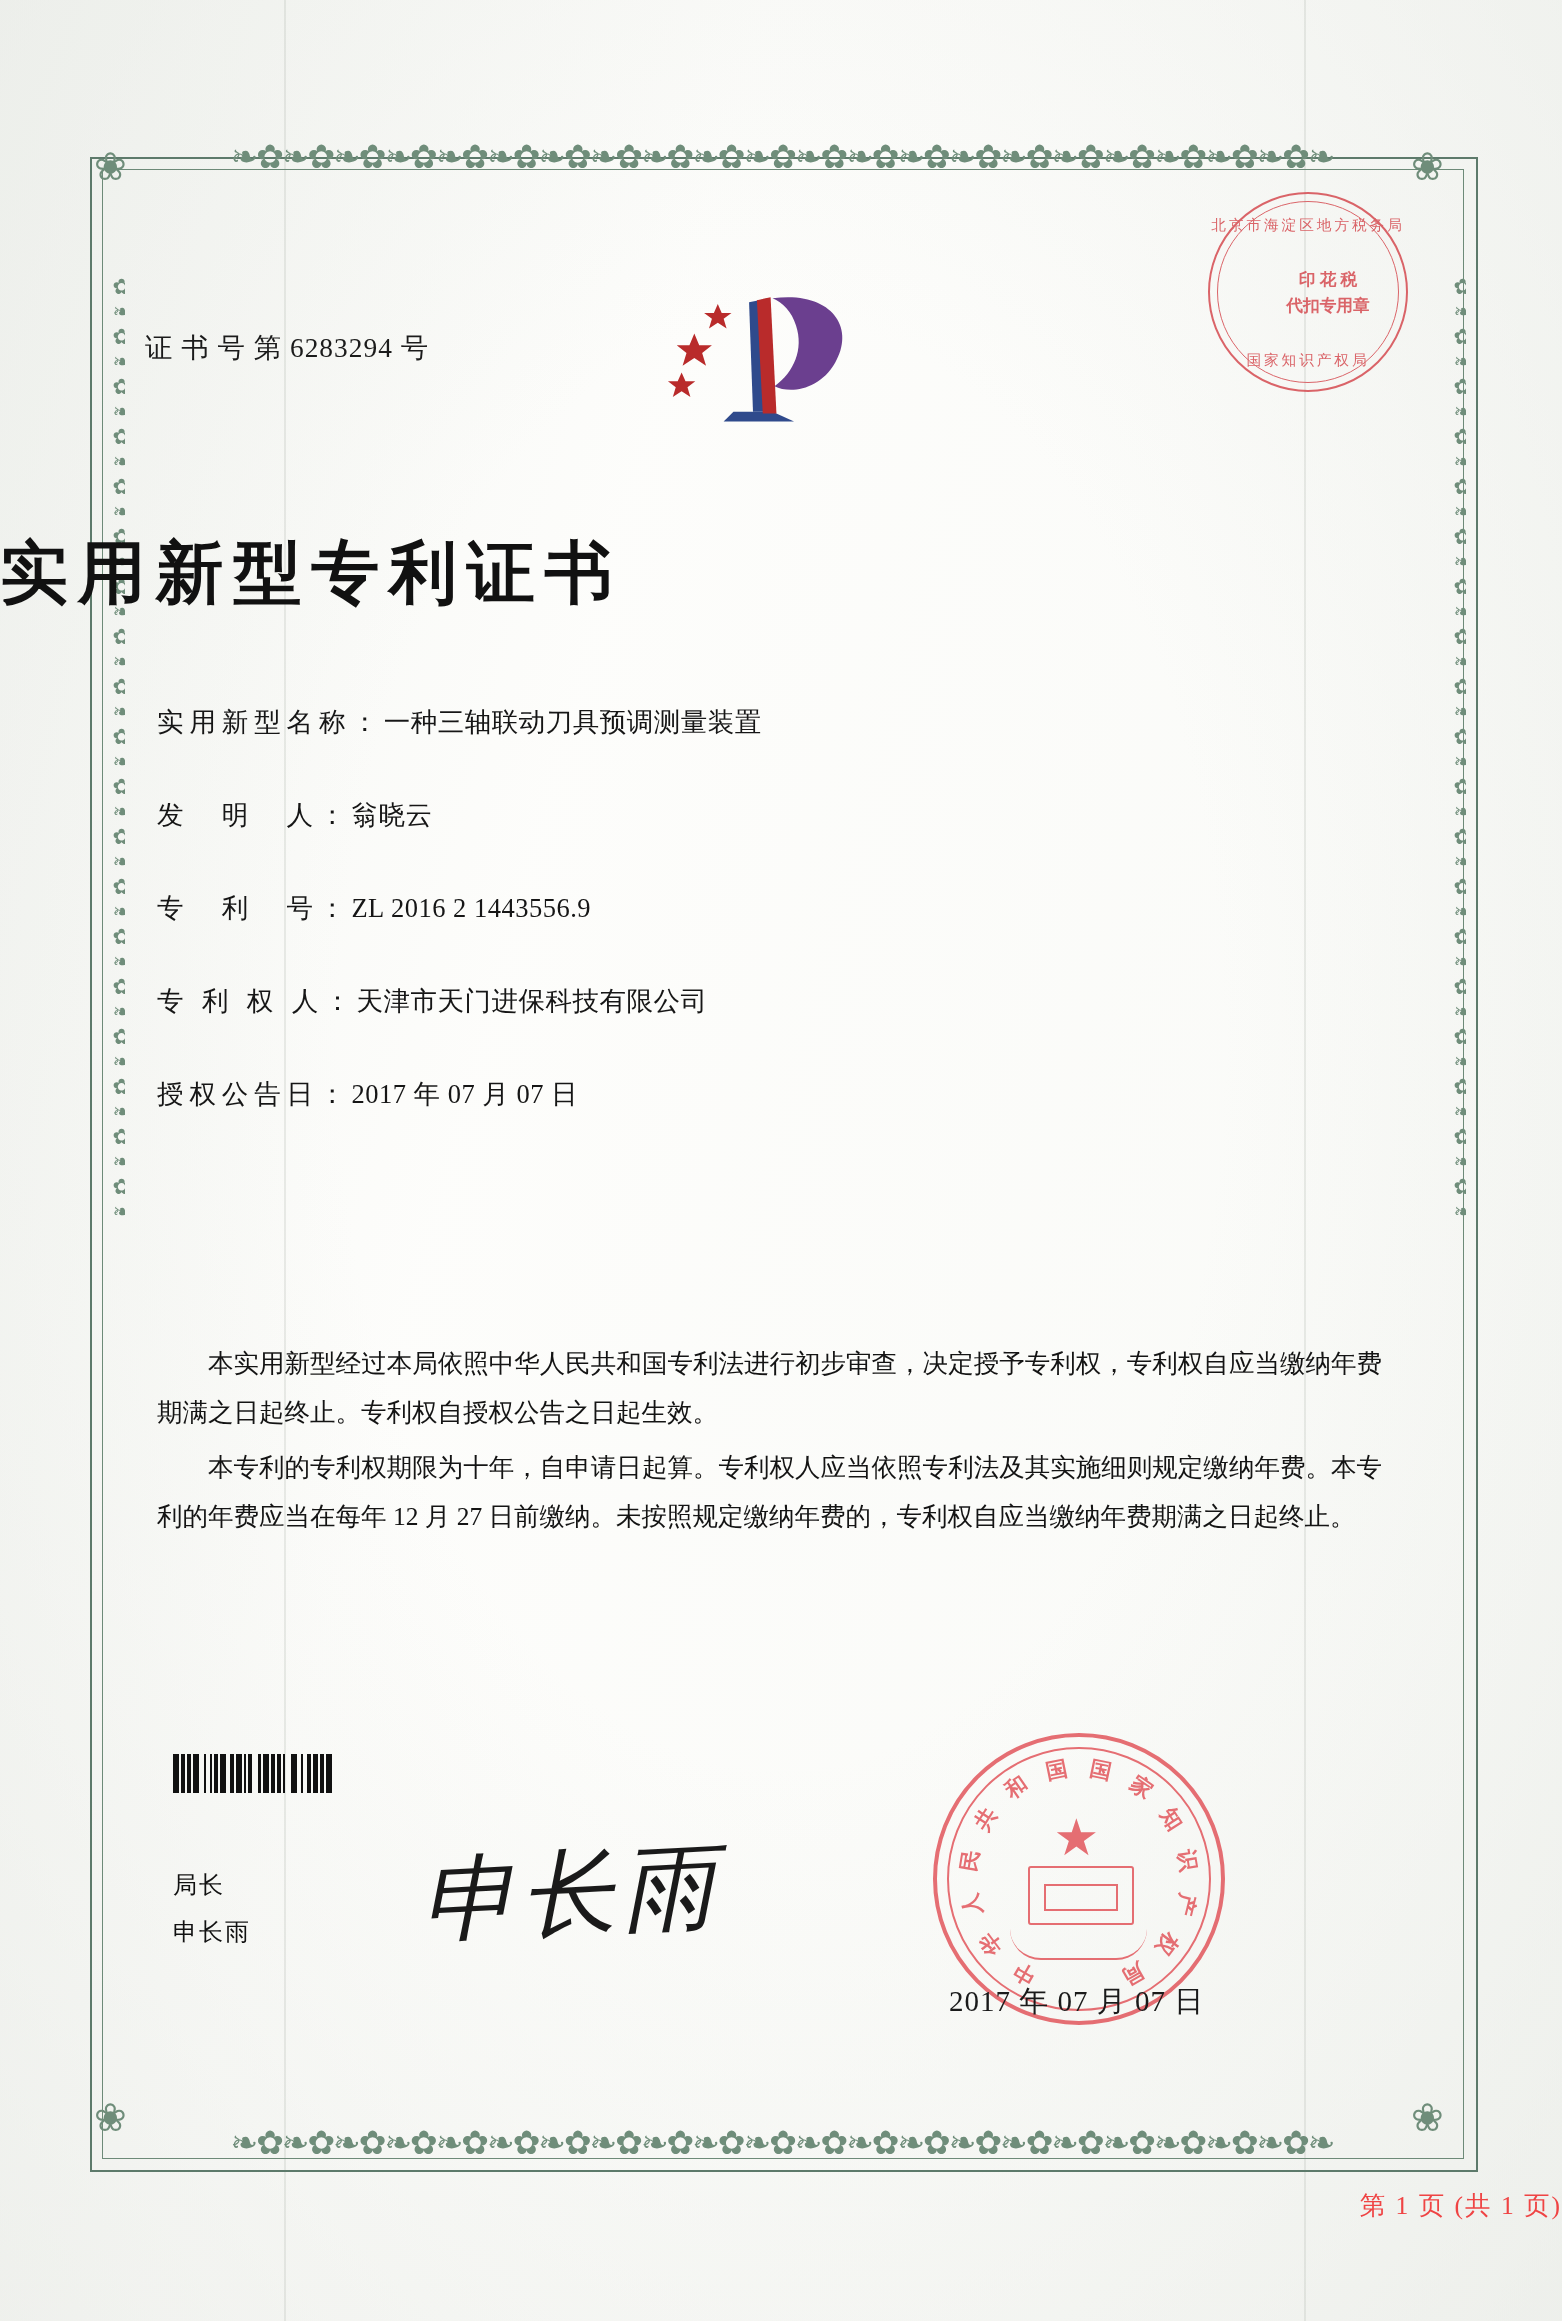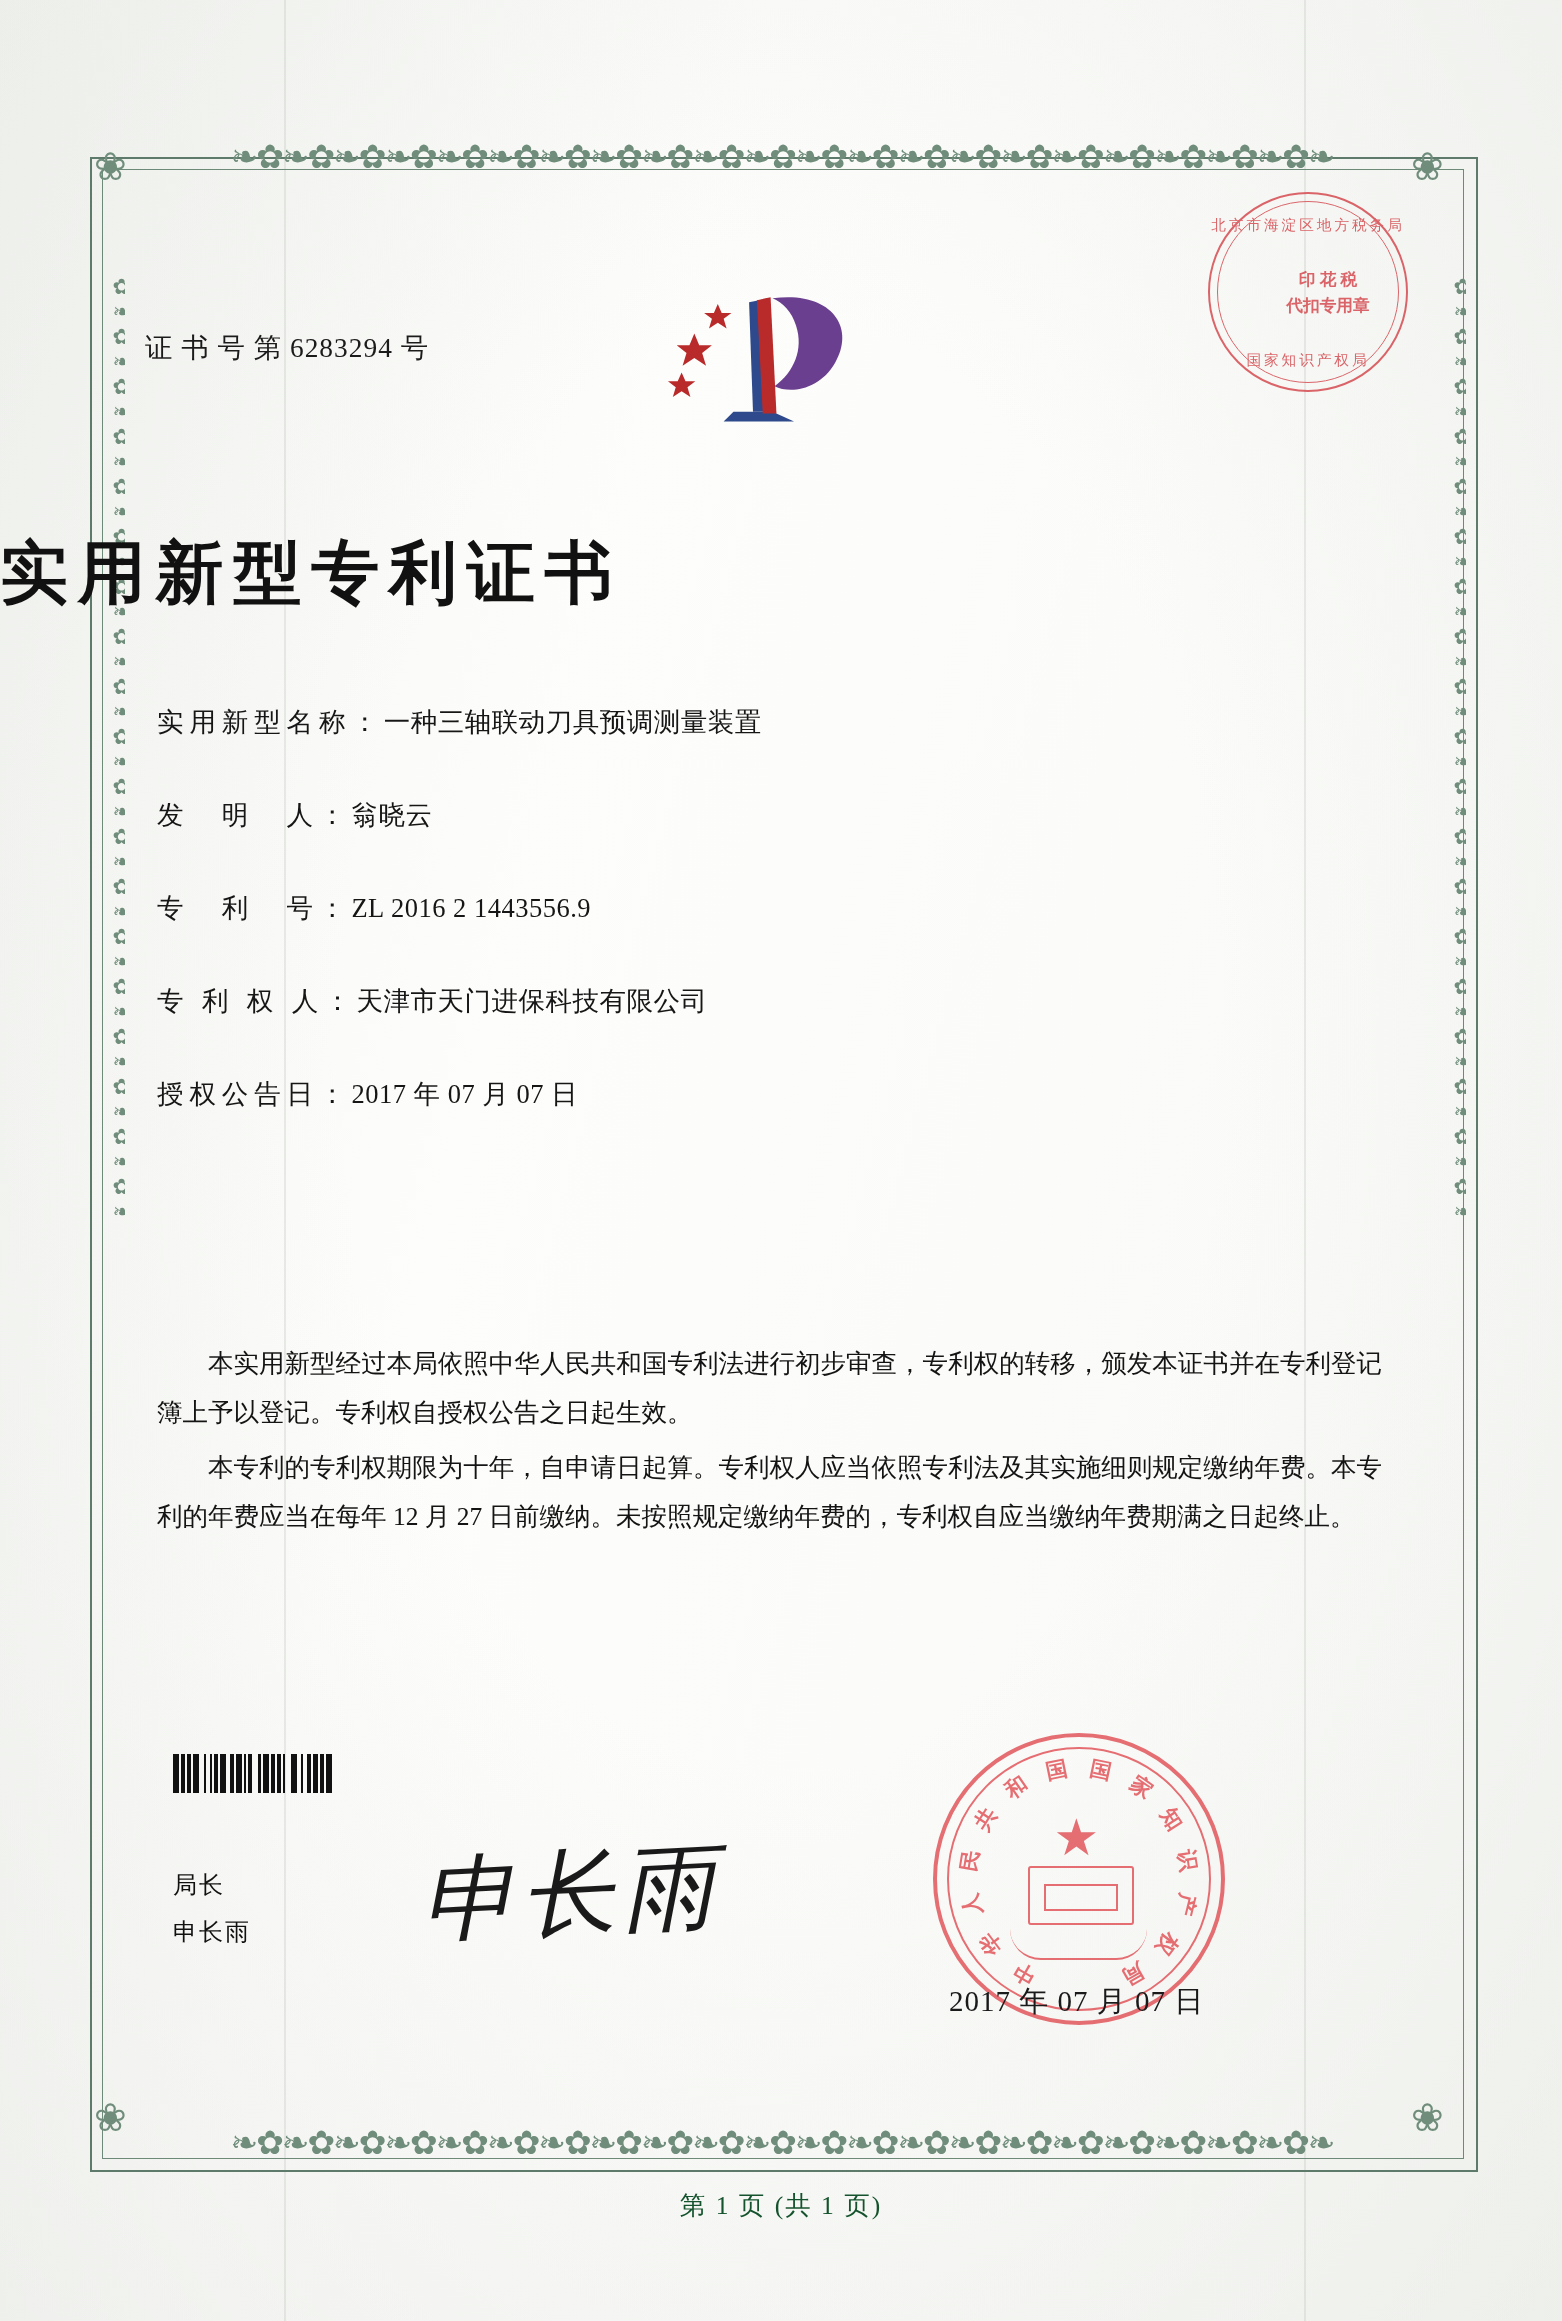--- a/index.html
+++ b/index.html
@@ -307,23 +307,23 @@
     font-size: 29px;
     color: #1a1a1a;
     letter-spacing: 1px;
   }
 
   .page-num {
     position: absolute;
     left: 0;
     top: 2188px;
     width: 1562px;
-    text-align: center;
+    text-align: right;
     font-size: 25.5px;
-    color: #14532d;
+    color: #ef4444;
     letter-spacing: 2px;
   }
 </style>
 </head>
 <body>
 
 <div class="page">
 
   <div class="paper-tint"></div>
   <div class="fold" style="left:284px;"></div>
@@ -389,21 +389,21 @@
     </div>
     <div class="field">
       <span class="lbl">专 利 权 人：</span><span class="val">天津市天门进保科技有限公司</span>
     </div>
     <div class="field">
       <span class="lbl">授权公告日：</span><span class="val">2017 年 07 月 07 日</span>
     </div>
   </div>
 
   <div class="body-text">
-    <p>本实用新型经过本局依照中华人民共和国专利法进行初步审查，专利权的转移，颁发本证书并在专利登记簿上予以登记。专利权自授权公告之日起生效。</p>
+    <p>本实用新型经过本局依照中华人民共和国专利法进行初步审查，决定授予专利权，专利权自应当缴纳年费期满之日起终止。专利权自授权公告之日起生效。</p>
     <p>本专利的专利权期限为十年，自申请日起算。专利权人应当依照专利法及其实施细则规定缴纳年费。本专利的年费应当在每年 12 月 27 日前缴纳。未按照规定缴纳年费的，专利权自应当缴纳年费期满之日起终止。</p>
   </div>
 
   <div class="barcode" id="barcode"><i style="width:5.9px"></i><i style="width:2px;background:transparent"></i><i style="width:3.9px"></i><i style="width:2px;background:transparent"></i><i style="width:3.9px"></i><i style="width:2px;background:transparent"></i><i style="width:5.9px"></i><i style="width:5.9px;background:transparent"></i><i style="width:2px"></i><i style="width:3.9px;background:transparent"></i><i style="width:2px"></i><i style="width:2px;background:transparent"></i><i style="width:3.9px"></i><i style="width:2px;background:transparent"></i><i style="width:5.9px"></i><i style="width:3.9px;background:transparent"></i><i style="width:3.9px"></i><i style="width:2px;background:transparent"></i><i style="width:5.9px"></i><i style="width:2px;background:transparent"></i><i style="width:2px"></i><i style="width:2px;background:transparent"></i><i style="width:3.9px"></i><i style="width:5.9px;background:transparent"></i><i style="width:3.9px"></i><i style="width:2px;background:transparent"></i><i style="width:5.9px"></i><i style="width:2px;background:transparent"></i><i style="width:3.9px"></i><i style="width:2px;background:transparent"></i><i style="width:3.9px"></i><i style="width:2px;background:transparent"></i><i style="width:2px"></i><i style="width:5.9px;background:transparent"></i><i style="width:5.9px"></i><i style="width:3.9px;background:transparent"></i><i style="width:2px"></i><i style="width:3.9px;background:transparent"></i><i style="width:3.9px"></i><i style="width:2px;background:transparent"></i><i style="width:5.9px"></i><i style="width:2px;background:transparent"></i><i style="width:3.9px"></i><i style="width:2px;background:transparent"></i><i style="width:5.9px"></i><i style="width:2px;background:transparent"></i></div>
 
   <div class="sig-label">
     <div>局长</div>
     <div>申长雨</div>
   </div>
   <div class="signature">申长雨</div>

